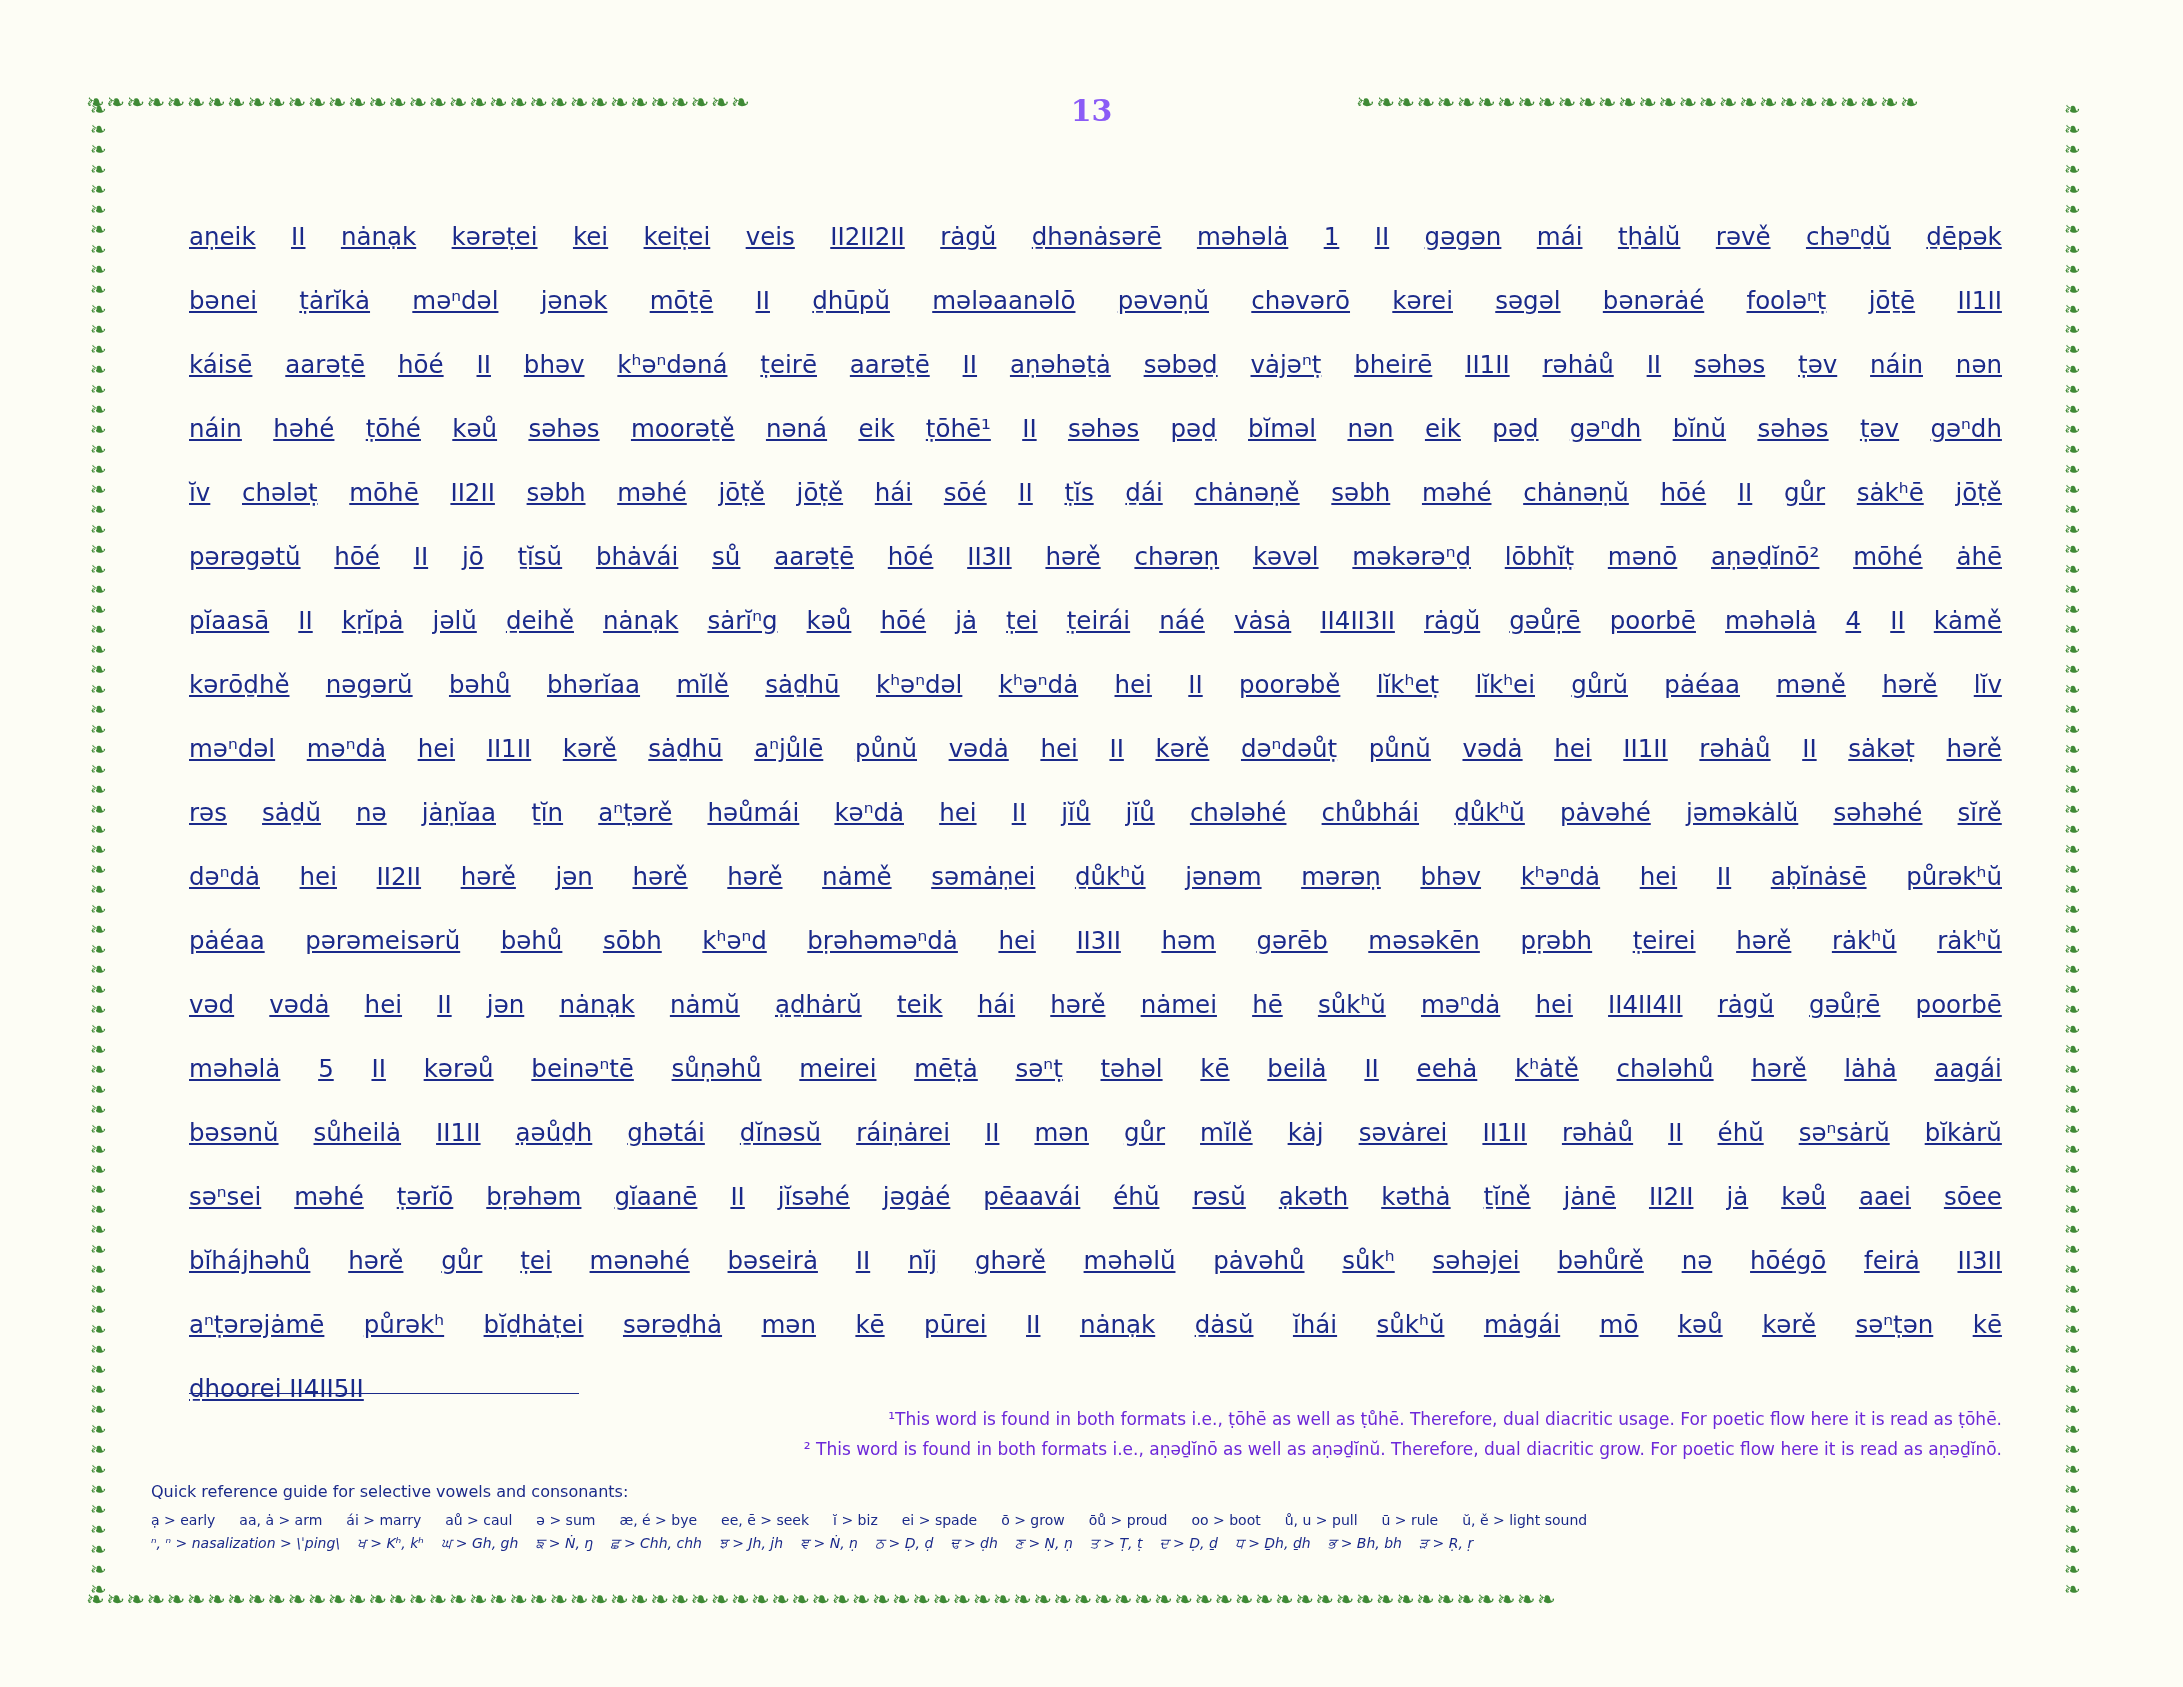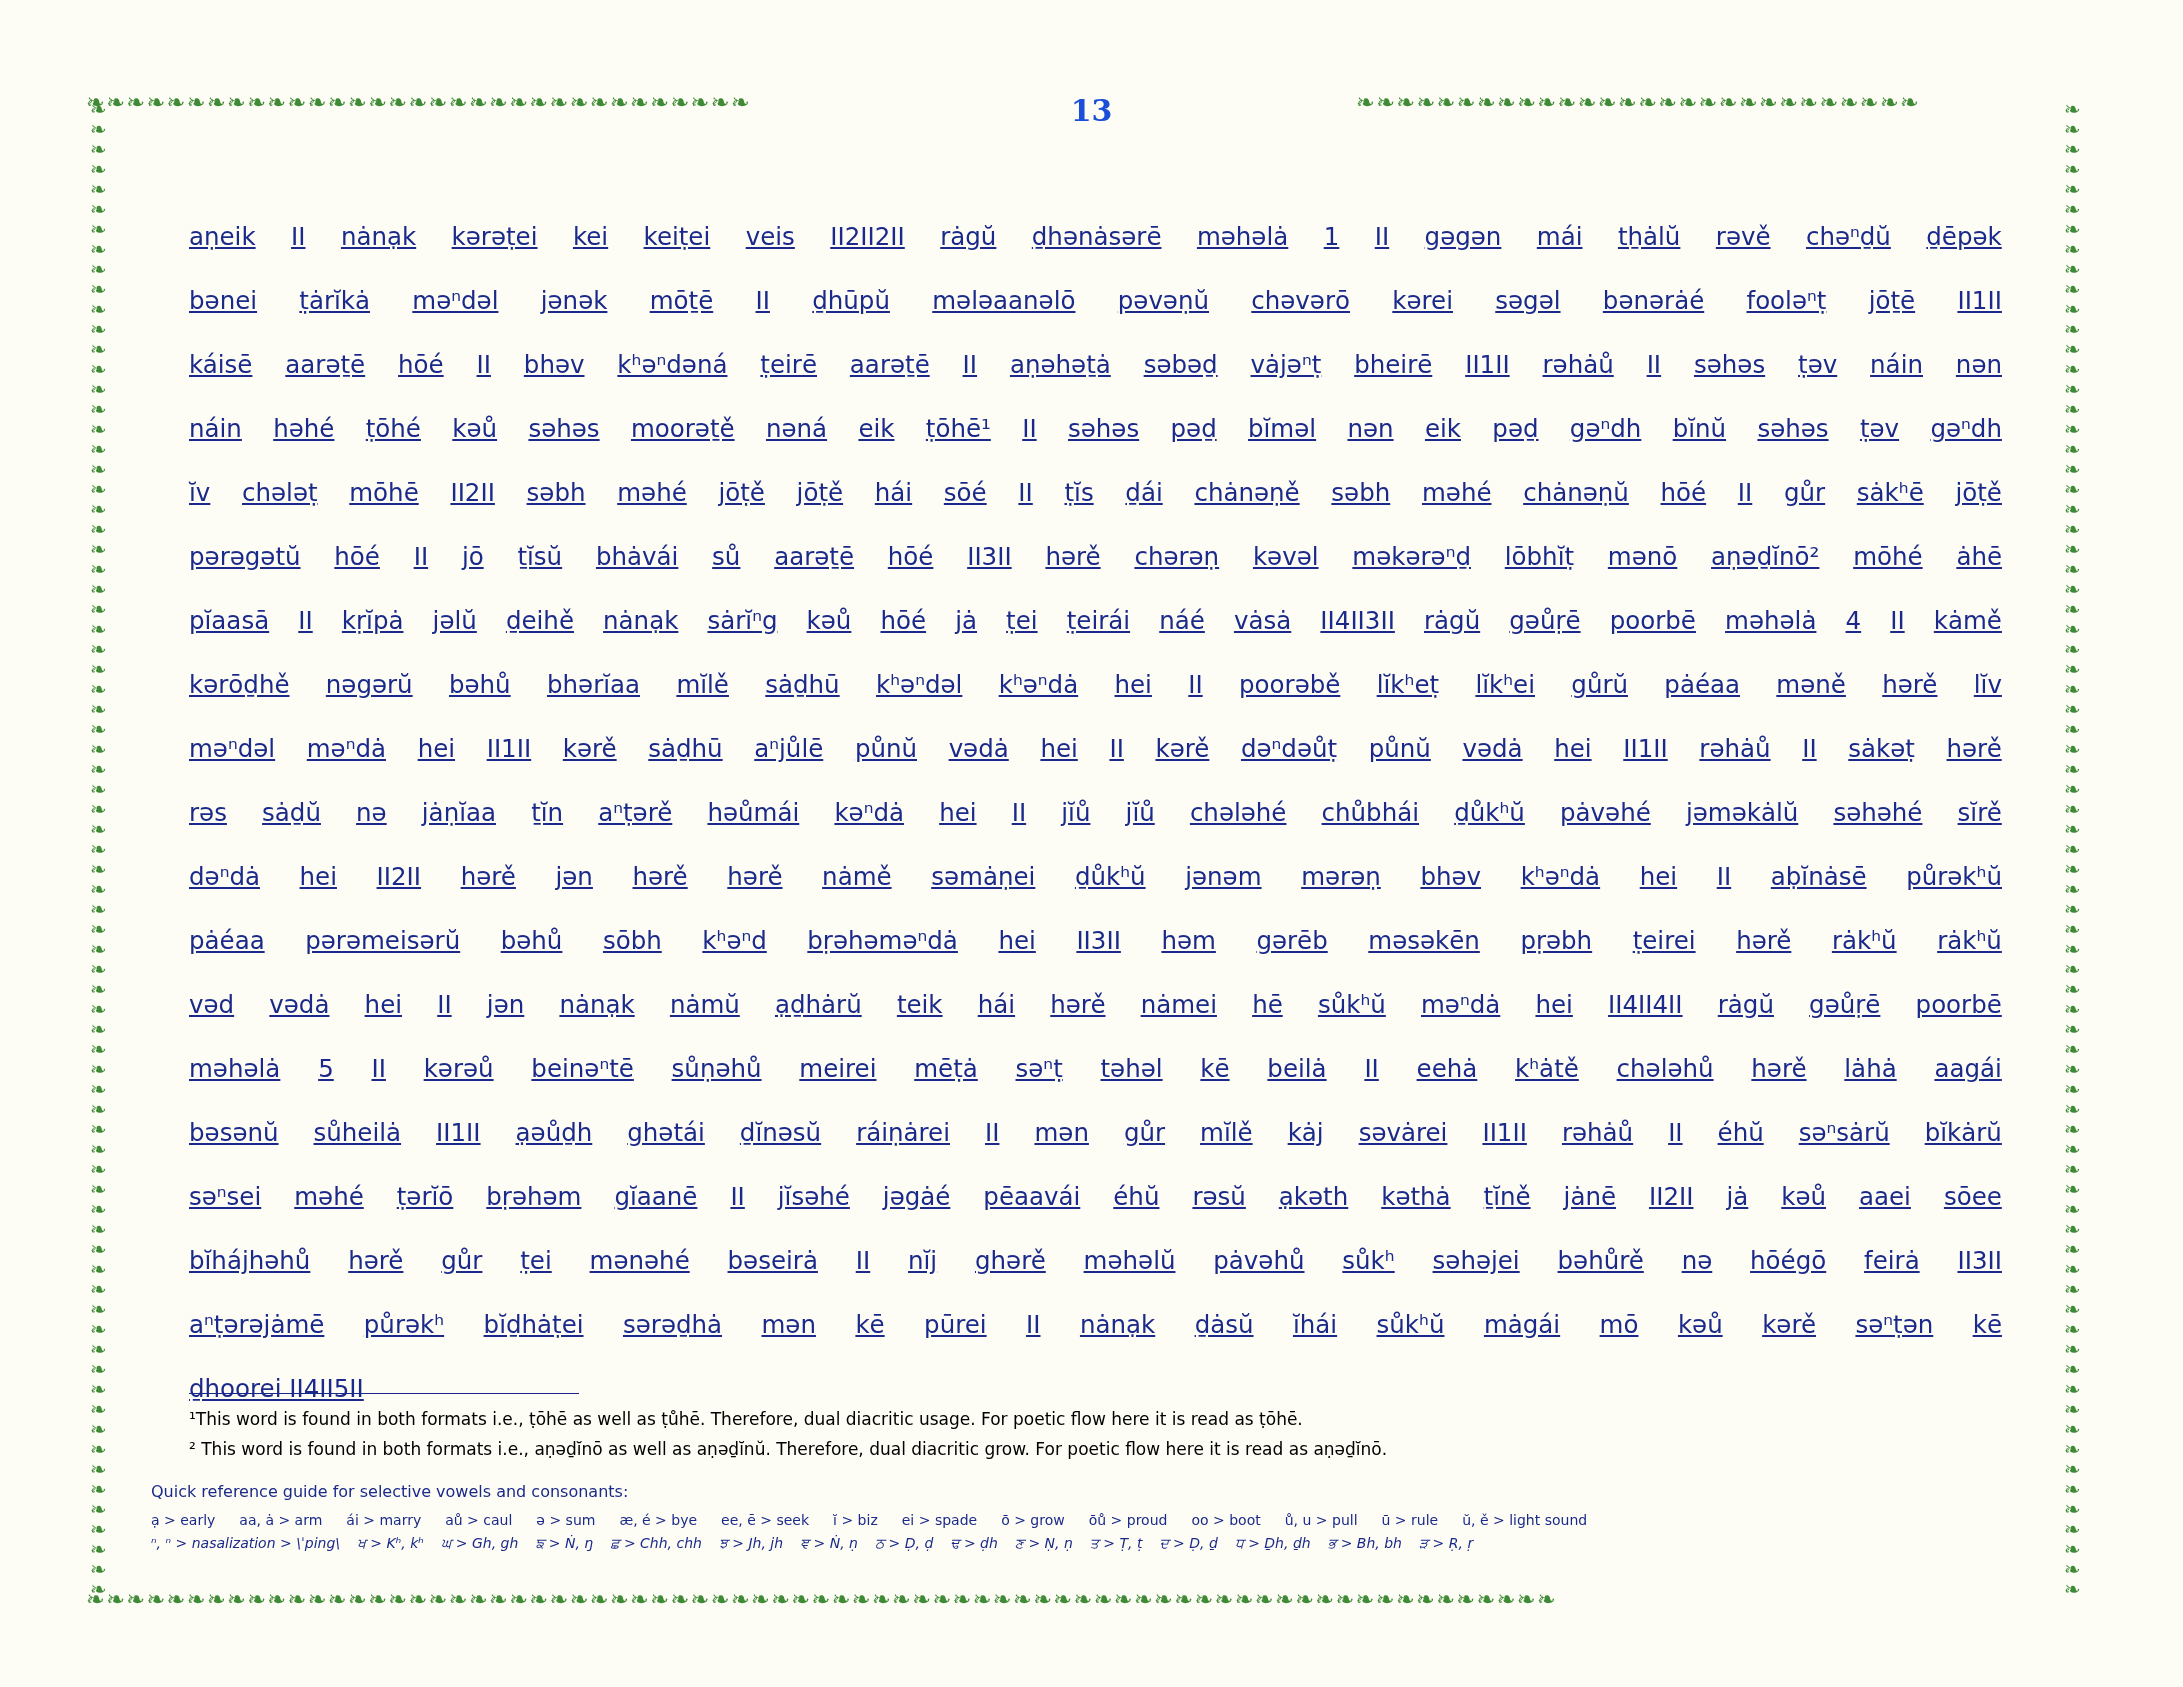--- a/index.html
+++ b/index.html
@@ -79,21 +79,21 @@
 
   
   .page-number {
     position: absolute;
     top: 93px;
     left: 0;
     width: 2183px;
     text-align: center;
     font-size: 30px;
     font-weight: bold;
-    color: #1d4ed8;
+    color: #8b5cf6;
     font-family: "DejaVu Serif", serif;
   }
 
   
   .body-text {
     position: absolute;
     left: 189px;
     top: 205px;
     width: 1813px;
     font-size: 24.5px;
@@ -123,21 +123,22 @@
     height: 1.3px;
     background: #1b2a8a;
   }
   .footnotes {
     position: absolute;
     left: 189px;
     top: 1404px;
     width: 1813px;
     font-size: 17px;
     line-height: 30px;
-    color: #000000;
+    color: #6d28d9;
+    text-align: right;
   }
 
   
   .qref {
     position: absolute;
     left: 151px;
     top: 1482px;
     width: 1892px;
     color: #1b2a8a;
   }

